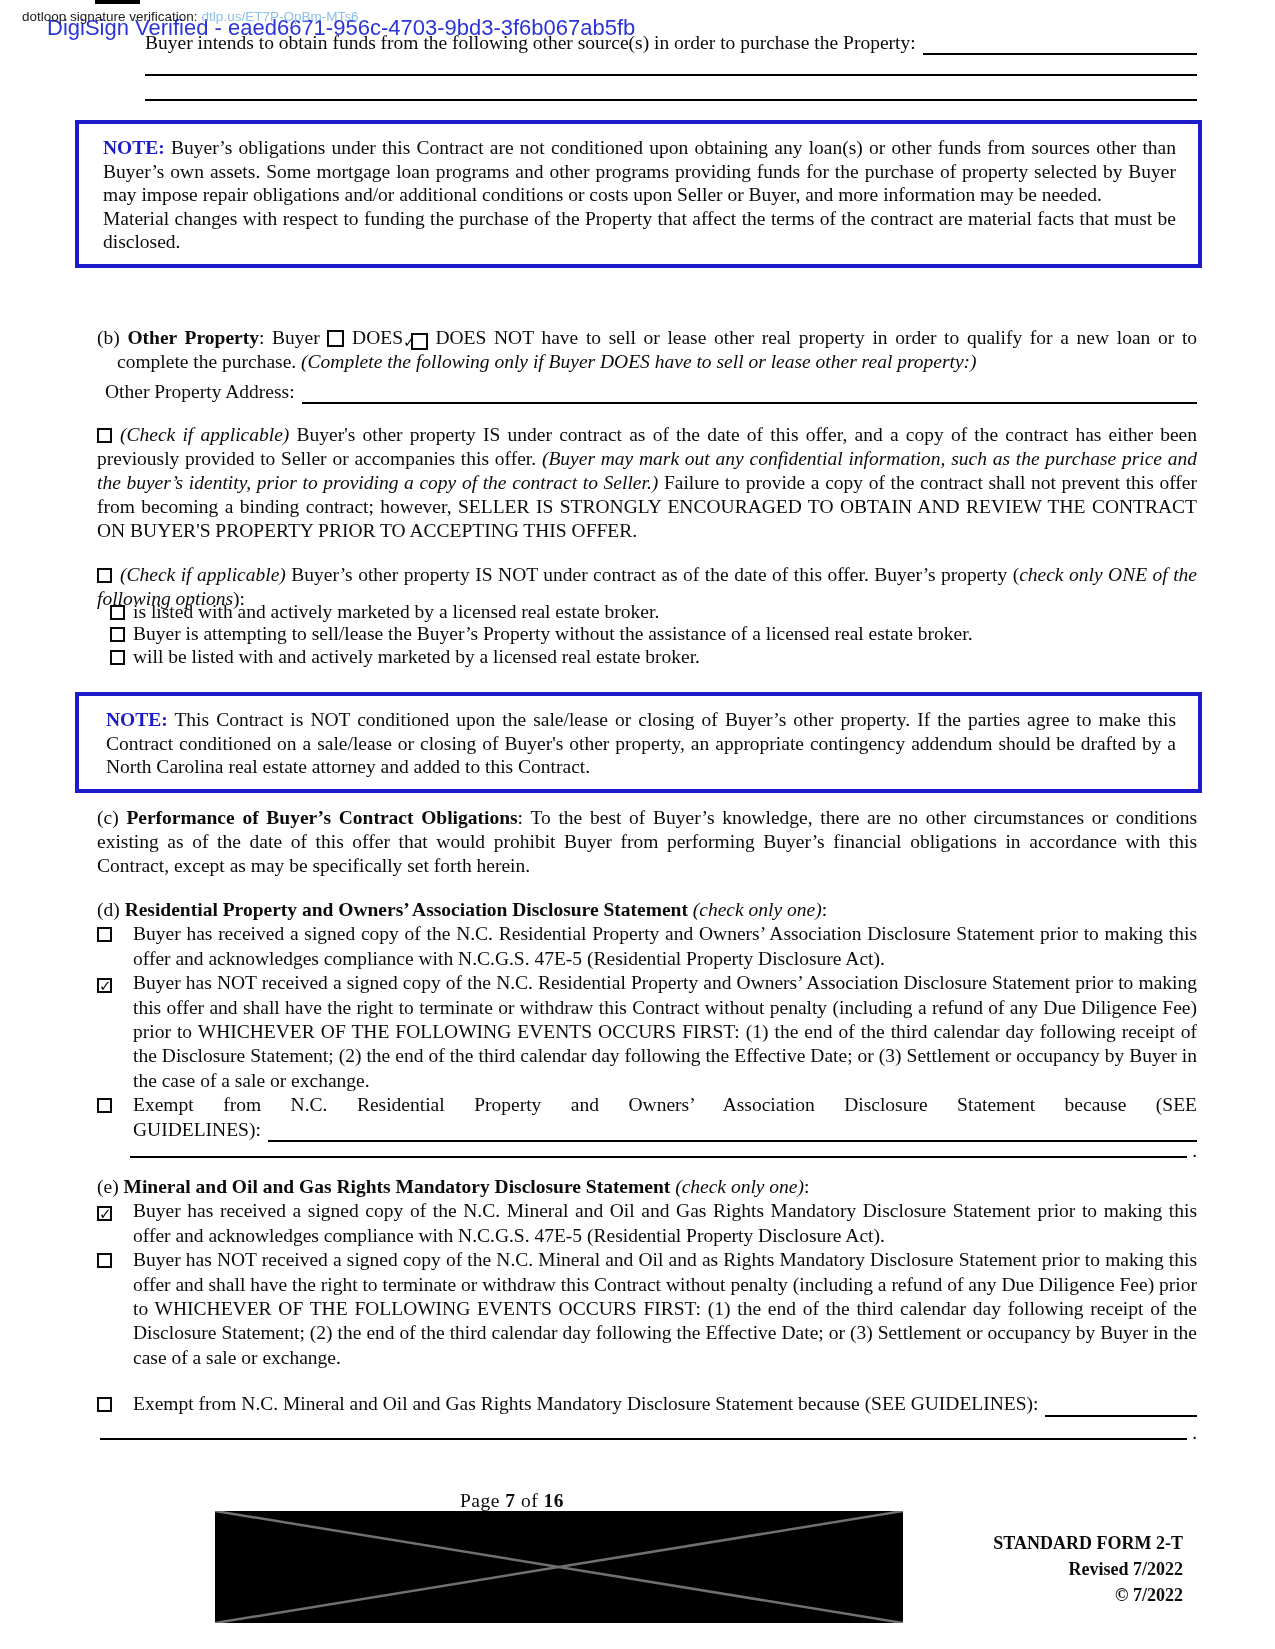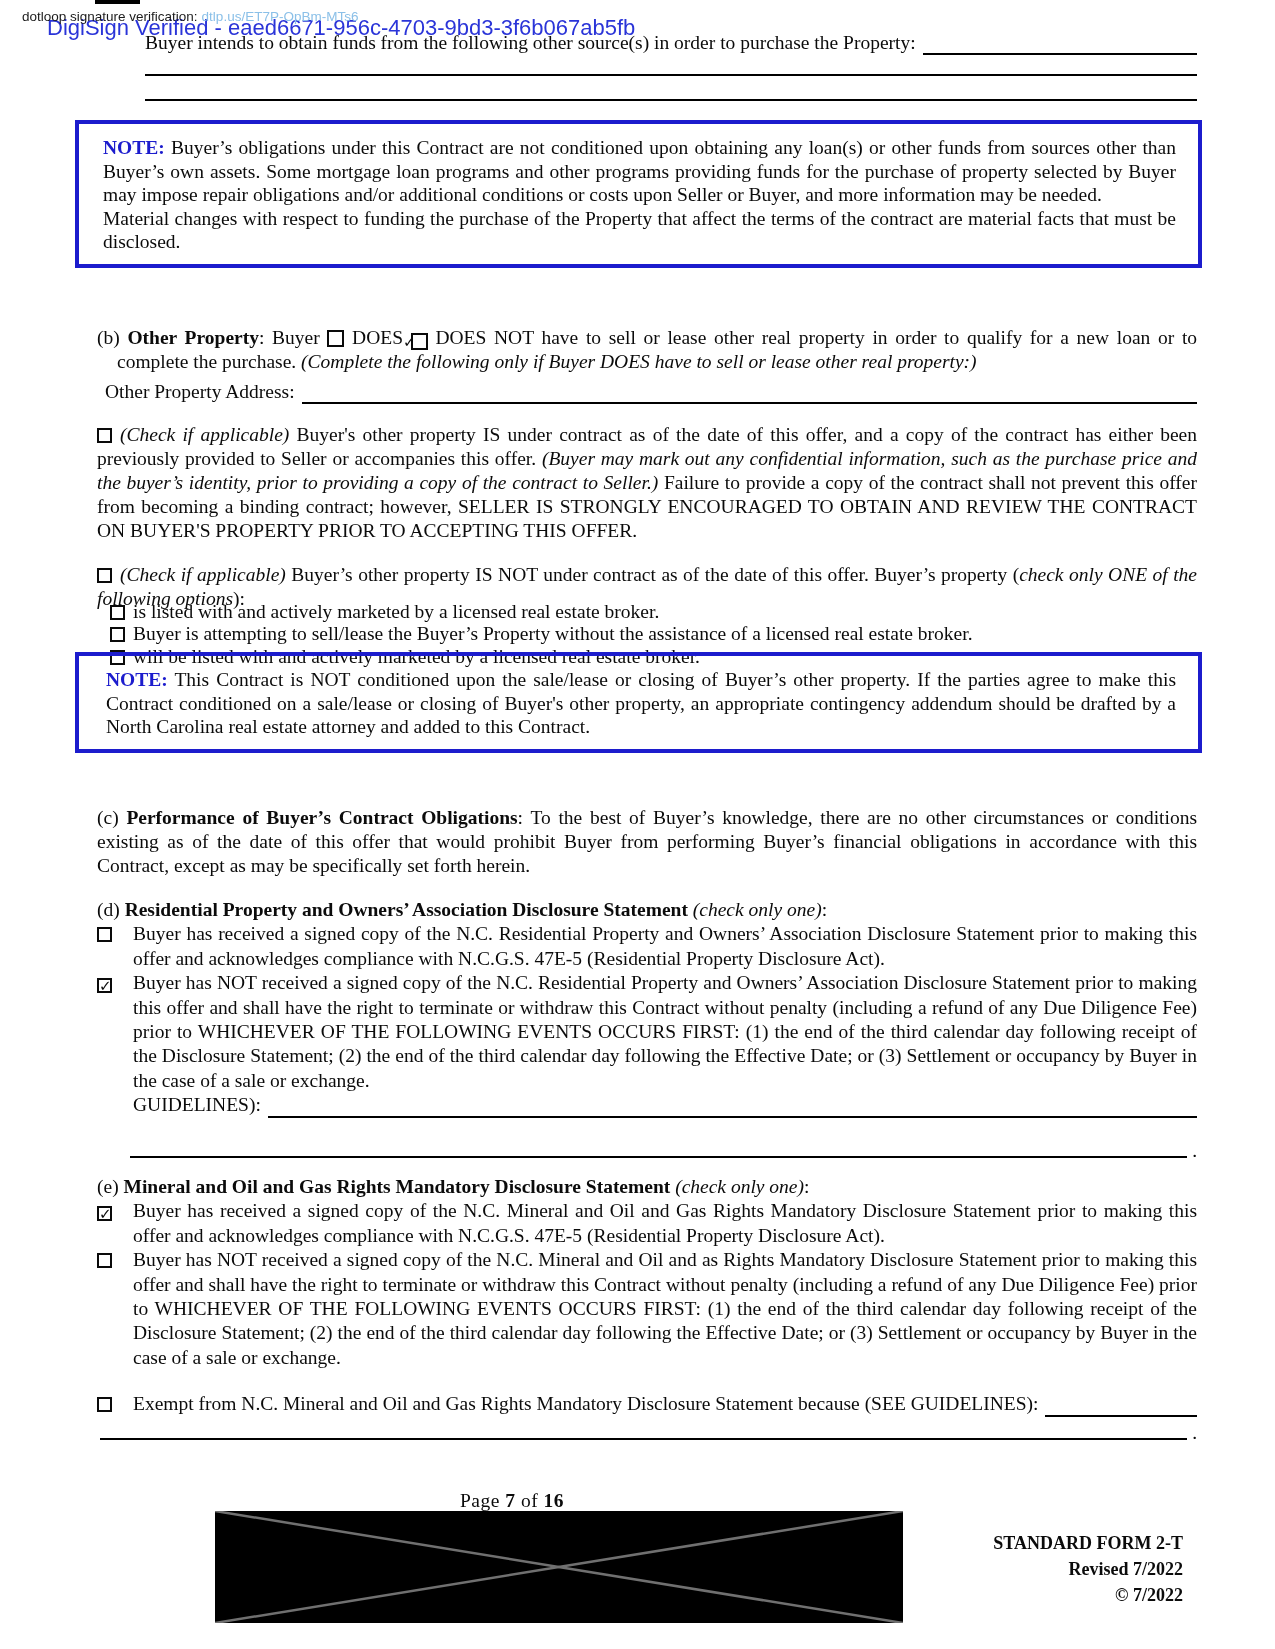--- a/index.html
+++ b/index.html
@@ -101,21 +101,21 @@
   <div class="abs content" style="top:563px;">
     <span class="cb cbgap"></span><i>(Check if applicable)</i><span> Buyer’s other property IS NOT under contract as of the date of this offer.  Buyer’s property (</span><i>check only ONE of the following options</i><span>):</span>
   </div>
 
   <div class="abs opts">
     <div><span class="cb cbgap"></span><span>is listed with and actively marketed by a licensed real estate broker.</span></div>
     <div><span class="cb cbgap"></span><span>Buyer is attempting to sell/lease the Buyer’s Property without the assistance of a licensed real estate broker.</span></div>
     <div><span class="cb cbgap"></span><span>will be listed with and actively marketed by a licensed real estate broker.</span></div>
   </div>
 
-  <div class="abs notebox" style="top:652px;padding-left:27px;">
+  <div class="abs notebox" style="top:692px;padding-left:27px;">
     <p><span class="note-label">NOTE:</span><span> This Contract is NOT conditioned upon the sale/lease or closing of Buyer’s other property. If the parties agree to make this Contract conditioned on a sale/lease or closing of Buyer's other property, an appropriate contingency addendum should be drafted by a North Carolina real estate attorney and added to this Contract.</span></p>
   </div>
 
   <div class="abs content" style="top:806px;">
     <span>(c)</span>
     <b>Performance of Buyer’s Contract Obligations</b><span>: To the best of Buyer’s knowledge, there are no other circumstances or conditions existing as of the date of this offer that would prohibit Buyer from performing Buyer’s financial obligations in accordance with this Contract, except as may be specifically set forth herein.</span>
   </div>
 
   <div class="abs content dlist" style="top:898px;">
     <div style="text-align:left;">
@@ -123,20 +123,21 @@
       <b>Residential Property and Owners’ Association Disclosure Statement</b>
       <i>(check only one)</i><span>:</span>
     </div>
     <div class="item">
       <span class="cbwrap"><span class="cb"></span></span><span>Buyer has received a signed copy of the N.C. Residential Property and Owners’ Association Disclosure Statement prior to making this offer and acknowledges compliance with N.C.G.S. 47E-5 (Residential Property Disclosure Act).</span>
     </div>
     <div class="item">
       <span class="cbwrap"><span class="cb">✓</span></span><span>Buyer has NOT received a signed copy of the N.C. Residential Property and Owners’ Association Disclosure Statement prior to making this offer and shall have the right to terminate or withdraw this Contract without penalty (including a refund of any Due Diligence Fee)  prior to WHICHEVER OF THE FOLLOWING EVENTS OCCURS FIRST: (1) the end of the third calendar day following receipt of the Disclosure Statement; (2) the end of the third calendar day following the Effective Date; or (3) Settlement or occupancy by Buyer in the case of a sale or exchange.</span>
     </div>
     <div class="item">
+      <div class="force-just"><span class="cbwrap"><span class="cb"></span></span><span>Exempt from N.C. Residential Property and Owners’ Association Disclosure Statement because (SEE</span></div>
       <div class="guid-row">
         <span class="txt">GUIDELINES):</span>
         <span class="fill"></span>
       </div>
     </div>
   </div>
 
   <div class="abs tline" style="left:130px;top:1136px;width:1067px;">
     <span class="fill" style="margin-left:0;"></span>
     <span class="dot">.</span>

